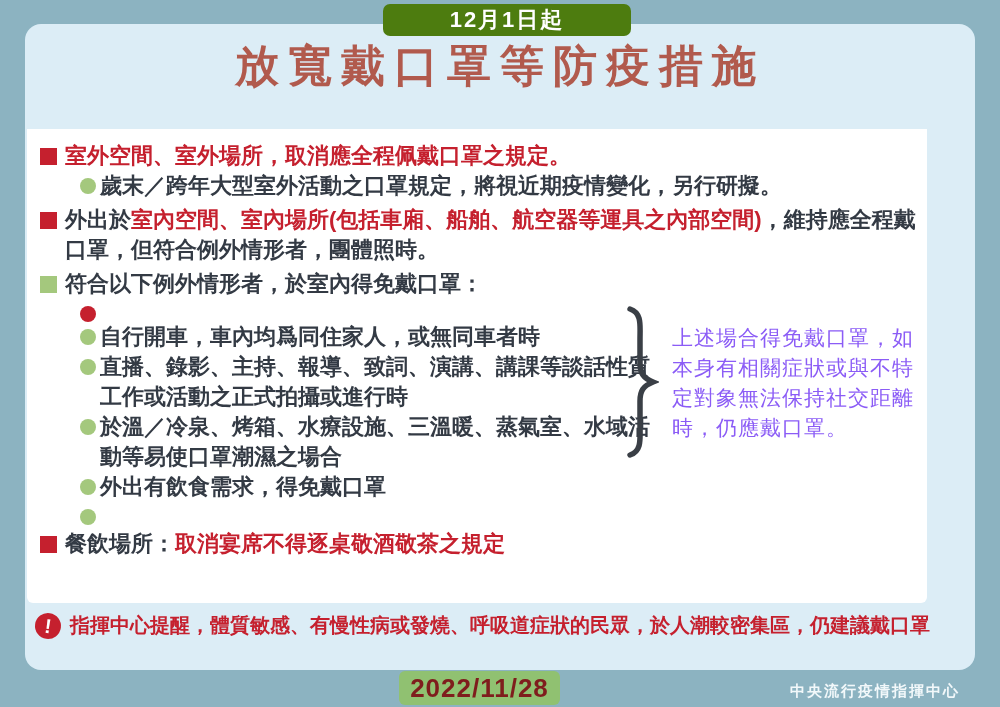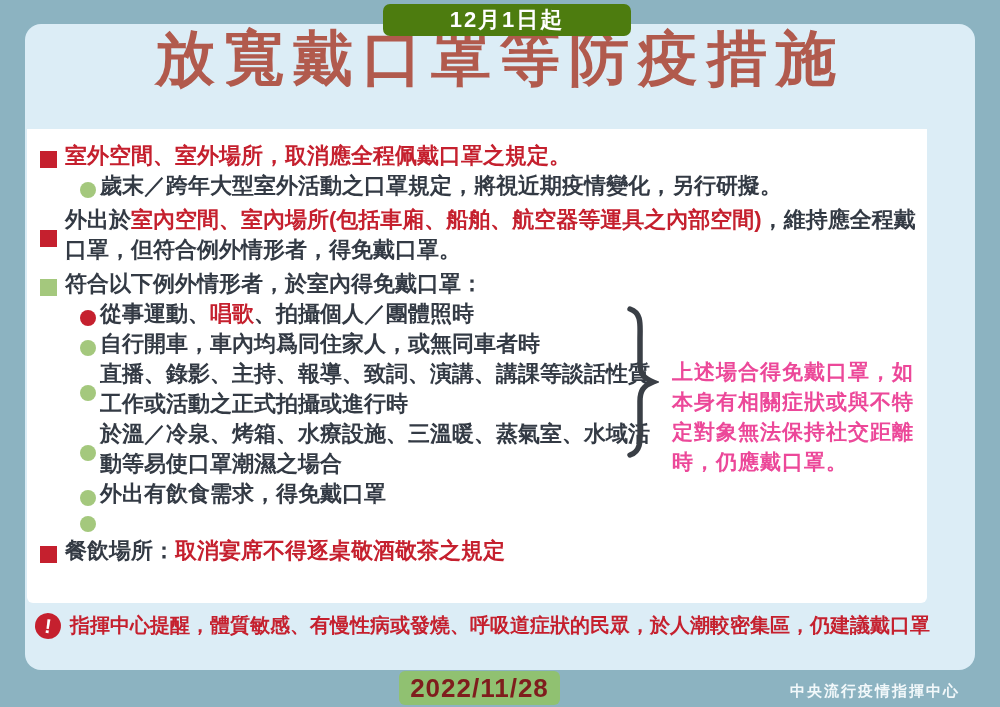--- a/index.html
+++ b/index.html
@@ -9,51 +9,51 @@
   
   .card{position:absolute;left:25px;top:24px;width:950px;height:646px;
         background:#dcedf6;border-radius:16px;}
 
   
   .green-tab{position:absolute;left:383px;top:4px;width:248px;height:32px;
         background:#4d7c0f;border-radius:7px;z-index:3;
         display:flex;align-items:center;justify-content:center;
         color:#ffffff;font-weight:bold;font-size:22px;letter-spacing:2px;}
 
-  .main-title{position:absolute;left:0;top:29px;width:100%;text-align:center;
-        color:#b15a4d;font-weight:bold;font-size:60px;line-height:60px;
+  .main-title{position:absolute;left:0;top:36px;width:100%;text-align:center;
+        color:#b15a4d;font-weight:bold;font-size:44px;line-height:60px;
         letter-spacing:9px;}
 
   .section-bar{position:absolute;left:27px;top:89px;width:900px;height:40px;
         background:#9e9e9e;border-radius:5px 5px 0 0;
         display:flex;align-items:center;}
   .section-bar span{color:#ffffff;font-weight:bold;font-size:25px;
         letter-spacing:7px;padding-left:32px;}
 
   .white-panel{position:absolute;left:27px;top:129px;width:900px;height:474px;
         background:#ffffff;border-radius:0 0 6px 6px;overflow:hidden;}
 
   .rules{padding:8px 0 0 13px;}
-  .row{display:flex;align-items:center;}
+  .row{display:flex;align-items:flex-start;}
   .row.l1{margin-top:4px;}
   .row.l2{margin-left:40px;}
   .bullet{flex:0 0 auto;display:inline-block;}
   .square-red{width:17px;height:17px;background:#c5202e;margin:7px 8px 0 0;}
   .square-green{width:17px;height:17px;background:#a4c87d;margin:7px 8px 0 0;}
   .circle-red{width:16px;height:16px;border-radius:50%;background:#c5202e;margin:7px 4px 0 0;}
   .circle-green{width:16px;height:16px;border-radius:50%;background:#a4c87d;margin:7px 4px 0 0;}
   .rowtext{font-weight:bold;font-size:22px;line-height:30px;color:#333a44;}
   .line{white-space:nowrap;}
   .seg.red{color:#c5202e;}
   .seg.dark{color:#333a44;}
 
   .brace{position:absolute;left:598px;top:176px;width:34px;height:154px;}
   .side-note{position:absolute;left:645px;top:194px;width:270px;
-        font-weight:bold;font-size:21px;line-height:30px;color:#ec4899;
-        letter-spacing:1px;margin-top:34px;}
+        font-weight:normal;font-size:21px;line-height:30px;color:#8b5cf6;
+        letter-spacing:1px;}
   .side-note .line{white-space:nowrap;}
 
   .footer-note{position:absolute;left:35px;top:612px;display:flex;align-items:center;}
   .excl{flex:0 0 auto;width:26px;height:26px;border-radius:50%;background:#c5202e;
         color:#ffffff;font-weight:bold;font-size:20px;line-height:26px;
         text-align:center;margin-right:9px;transform:rotate(8deg);}
   .footer-note .txt{color:#c5202e;font-weight:bold;font-size:20px;white-space:nowrap;}
 
   .date-badge{position:absolute;left:399px;top:671px;width:161px;height:34px;
         background:#90c171;border-radius:6px;z-index:3;
@@ -87,34 +87,31 @@
         <div class="row l2">
           <span class="bullet circle-green"></span>
           <div class="rowtext">
             <div class="line"><span class="seg dark">歲末／跨年大型室外活動之口罩規定，將視近期疫情變化，另行研擬。</span></div>
           </div>
         </div>
         <div class="row l1">
           <span class="bullet square-red"></span>
           <div class="rowtext">
             <div class="line"><span class="seg dark">外出於</span><span class="seg red">室內空間、室內場所(包括車廂、船舶、航空器等運具之內部空間)</span><span class="seg dark">，維持應全程戴</span></div>
-            <div class="line"><span class="seg dark">口罩，但符合例外情形者，得免戴口罩。</span></div>
+            <div class="line"><span class="seg dark">口罩，但符合例外情形者，團體照時。</span></div>
           </div>
         </div>
         <div class="row l1">
           <span class="bullet square-green"></span>
           <div class="rowtext">
             <div class="line"><span class="seg dark">符合以下例外情形者，於室內得免戴口罩：</span></div>
           </div>
         </div>
         <div class="row l2">
           <span class="bullet circle-red"></span>
-          <div class="rowtext">
-            <div class="line"><span class="seg dark">從事運動、</span><span class="seg red">唱歌</span><span class="seg dark">、拍攝個人／團體照時</span></div>
-          </div>
         </div>
         <div class="row l2">
           <span class="bullet circle-green"></span>
           <div class="rowtext">
             <div class="line"><span class="seg dark">自行開車，車內均爲同住家人，或無同車者時</span></div>
           </div>
         </div>
         <div class="row l2">
           <span class="bullet circle-green"></span>
           <div class="rowtext">

